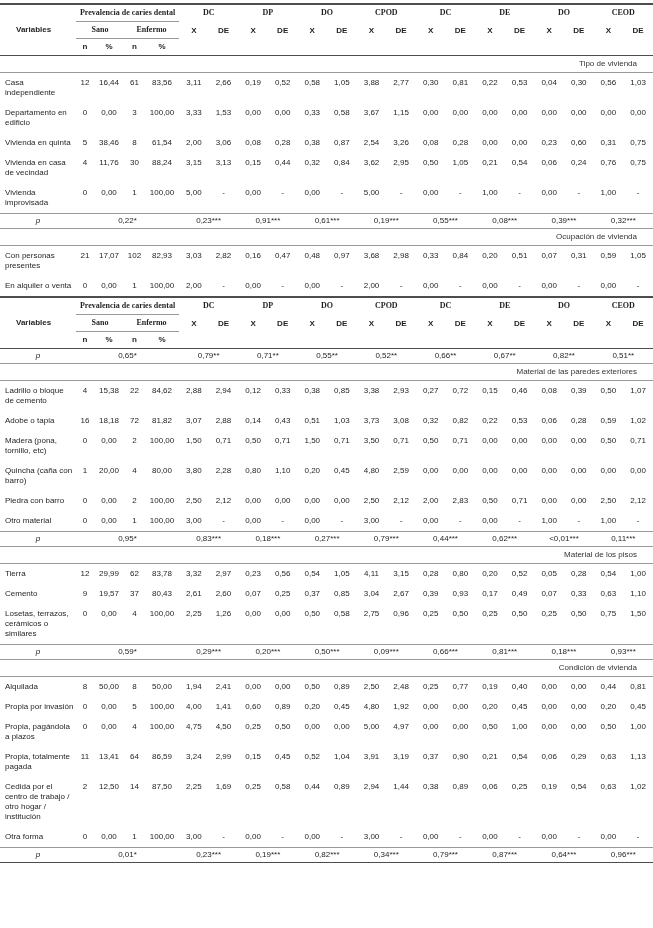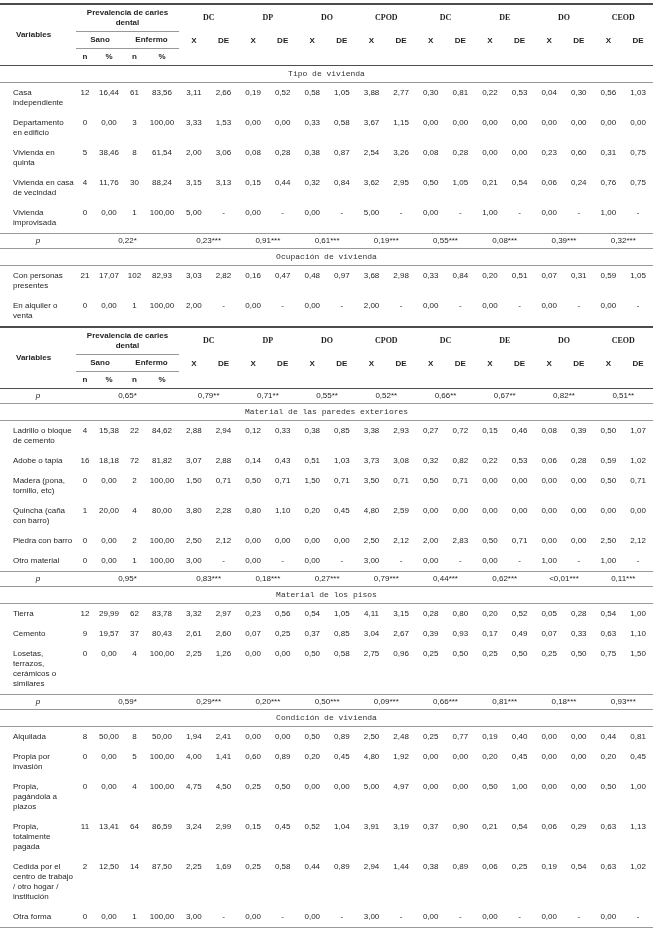--- a/index.html
+++ b/index.html
@@ -26,35 +26,34 @@
   tr.hdr th { font-weight: bold; color: #1f1f1f; }
   tr.r1 > th { border-top: 2px solid #4d4d4d; }
   th.th-vars {
     text-align: left;
     vertical-align: middle;
     padding-left: 16px;
     border-bottom: 1px solid #4d4d4d;
   }
   th.th-prev { vertical-align: middle; }
   th.th-meas { vertical-align: middle; font-family: Liberation Serif, serif; }
-  .u { border-bottom: 1px solid #999999; }
+  .u { border-bottom: 1px solid #999999; font-family: Liberation Serif, serif; }
   th.th-xde { vertical-align: top; padding-top: 4px; border-bottom: 1px solid #4d4d4d; }
   tr.r3 th { border-bottom: 1px solid #4d4d4d; }
   
   tr.sect td {
-    text-align: center;
+    text-align: right;
     padding: 3px 16px;
     border-top: 1px solid #999999;
     border-bottom: 1px solid #999999;
     color: #333333;
-    font-family: Liberation Mono, monospace;
   }
   
   tr.data td { padding-top: 5px; padding-bottom: 5px; }
-  td.lbl { text-align: left; padding-left: 13px; padding-right: 2px; }
+  td.lbl { text-align: left; padding-left: 5px; padding-right: 2px; }
   td.val { }
   
   tr.prow td {
     border-top: 1px solid #999999;
     border-bottom: 1px solid #999999;
     padding: 2px 1px;
   }
   td.plbl { font-style: italic; }
   tr.prow:last-child td { border-bottom: 1.5px solid #4d4d4d; }
 </style>

